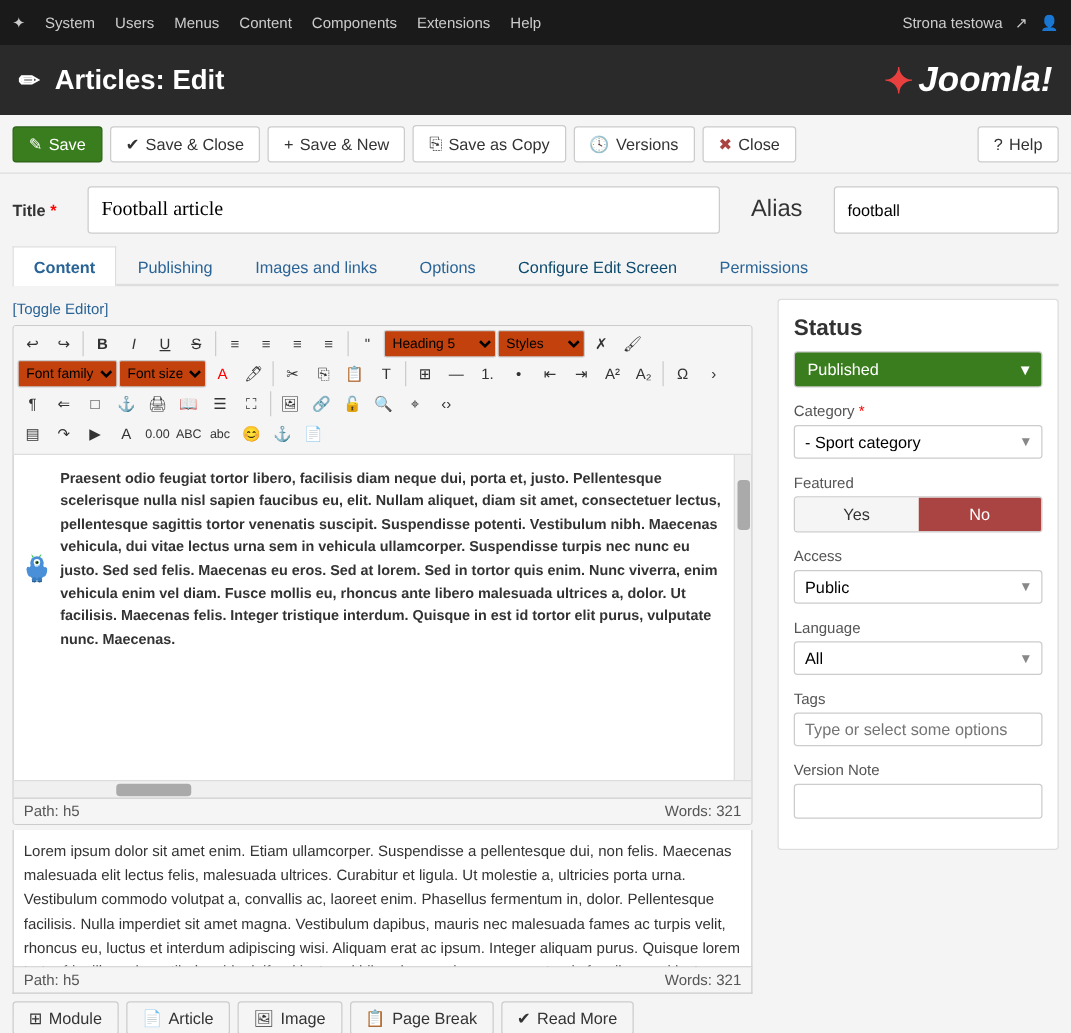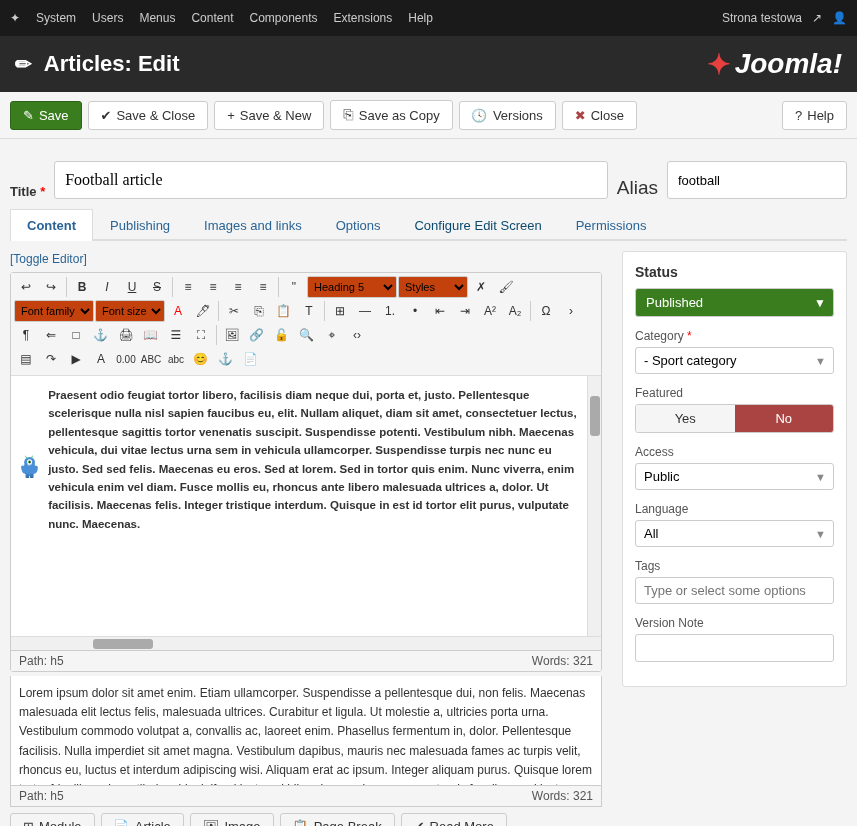--- a/index.html
+++ b/index.html
@@ -83,24 +83,23 @@
     .btn-help {
       margin-left: auto;
     }
 
     
     .editor-section { flex: 1; margin-right: 10px; }
 
     
     .title-row {
       display: flex;
-      align-items: flex-end;
-      gap: 9px;
+      align-items: center;
+      gap: 25px;
       margin-bottom: 10px;
-      margin-top: 12px;
     }
     .title-label { font-weight: bold; font-size: 13px; min-width: 35px; }
     .required { color: red; }
     .title-input {
       flex: 1;
       padding: 6px 10px;
       border: 1px solid #ccc;
       border-radius: 3px;
       font-size: 16px;
       height: 38px;
@@ -320,21 +319,21 @@
     }
 
     .sidebar-panel {
       background: #fff;
       border: 1px solid #ddd;
       border-radius: 3px;
       padding: 12px;
     }
 
     .sidebar-title {
-      font-size: 14px;
+      font-size: 18px;
       font-weight: bold;
       color: #333;
       margin-bottom: 8px;
     }
 
     
     .status-select {
       width: 100%;
       padding: 6px 10px;
       border: 1px solid #ccc;

